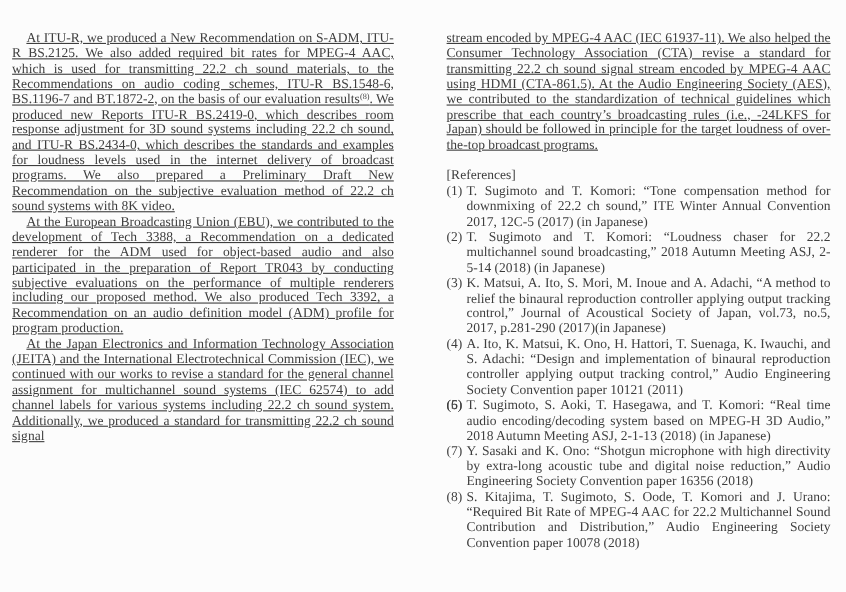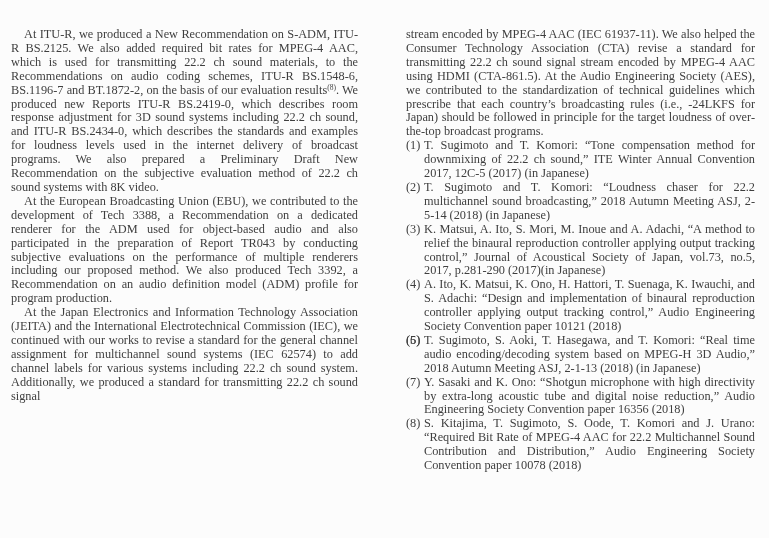--- a/index.html
+++ b/index.html
@@ -22,20 +22,21 @@
     color: #3e3e3e;
     overflow: hidden;
   }
   .col { flex: 0 0 auto; }
   .col-left  { width: 347px; }
   .col-right { width: 349px; }
   p.para {
     margin: 0;
     text-align: justify;
     text-justify: inter-word;
+    text-decoration: underline;
   }
   p.indent { text-indent: 13px; }
   sup.ref-sup {
     font-size: 7.5px;
     line-height: 0;
     vertical-align: 4px;
   }
   .ref-heading {
     margin: 14px 0 0 0;
     font-size: 12.3px;
@@ -66,26 +67,27 @@
 
   <div class="col col-left">
     <p class="para indent"><span>At ITU-R, we produced a New Recommendation on S-ADM, ITU-R BS.2125. We also added required bit rates for MPEG-4 AAC, which is used for transmitting 22.2 ch sound materials, to the Recommendations on audio coding schemes, ITU-R BS.1548-6, BS.1196-7 and BT.1872-2, on the basis of our evaluation results</span><sup class="ref-sup">(8)</sup><span>. We produced new Reports ITU-R BS.2419-0, which describes room response adjustment for 3D sound systems including 22.2 ch sound, and ITU-R BS.2434-0, which describes the standards and examples for loudness levels used in the internet delivery of broadcast programs. We also prepared a Preliminary Draft New Recommendation on the subjective evaluation method of 22.2 ch sound systems with 8K video.</span></p>
     <p class="para indent">At the European Broadcasting Union (EBU), we contributed to the development of Tech 3388, a Recommendation on a dedicated renderer for the ADM used for object-based audio and also participated in the preparation of Report TR043 by conducting subjective evaluations on the performance of multiple renderers including our proposed method. We also produced Tech 3392, a Recommendation on an audio definition model (ADM) profile for program production.</p>
     <p class="para indent">At the Japan Electronics and Information Technology Association (JEITA) and the International Electrotechnical Commission (IEC), we continued with our works to revise a standard for the general channel assignment for multichannel sound systems (IEC 62574) to add channel labels for various systems including 22.2 ch sound system. Additionally, we produced a standard for transmitting 22.2 ch sound signal</p>
   </div>
 
   <div class="col col-right">
     <p class="para">stream encoded by MPEG-4 AAC (IEC 61937-11). We also helped the Consumer Technology Association (CTA) revise a standard for transmitting 22.2 ch sound signal stream encoded by MPEG-4 AAC using HDMI (CTA-861.5). At the Audio Engineering Society (AES), we contributed to the standardization of technical guidelines which prescribe that each country’s broadcasting rules (i.e., -24LKFS for Japan) should be followed in principle for the target loudness of over-the-top broadcast programs.</p>
 
+    <h2 class="ref-heading">[References]</h2>
 
     <ol class="ref-list">
       <li class="ref-item"><span class="ref-marker">(1)</span><span class="ref-text">T. Sugimoto and T. Komori: “Tone compensation method for downmixing of 22.2 ch sound,” ITE Winter Annual Convention 2017, 12C-5 (2017) (in Japanese)</span></li>
       <li class="ref-item"><span class="ref-marker">(2)</span><span class="ref-text">T. Sugimoto and T. Komori: “Loudness chaser for 22.2 multichannel sound broadcasting,” 2018 Autumn Meeting ASJ, 2-5-14 (2018) (in Japanese)</span></li>
       <li class="ref-item"><span class="ref-marker">(3)</span><span class="ref-text">K. Matsui, A. Ito, S. Mori, M. Inoue and A. Adachi, “A method to relief the binaural reproduction controller applying output tracking control,” Journal of Acoustical Society of Japan, vol.73, no.5, 2017, p.281-290 (2017)(in Japanese)</span></li>
-      <li class="ref-item"><span class="ref-marker">(4)</span><span class="ref-text">A. Ito, K. Matsui, K. Ono, H. Hattori, T. Suenaga, K. Iwauchi, and S. Adachi: “Design and implementation of binaural reproduction controller applying output tracking control,” Audio Engineering Society Convention paper 10121 (2018)</span></li>
+      <li class="ref-item"><span class="ref-marker">(4)</span><span class="ref-text">A. Ito, K. Matsui, K. Ono, H. Hattori, T. Suenaga, K. Iwauchi, and S. Adachi: “Design and implementation of binaural reproduction controller applying output tracking control,” Audio Engineering Society Convention paper 10121 (2011)</span></li>
       <li class="ref-item"><span class="ref-marker">(5)</span></li>
       <li class="ref-item"><span class="ref-marker">(6)</span><span class="ref-text">T. Sugimoto, S. Aoki, T. Hasegawa, and T. Komori: “Real time audio encoding/decoding system based on MPEG-H 3D Audio,” 2018 Autumn Meeting ASJ, 2-1-13 (2018) (in Japanese)</span></li>
       <li class="ref-item"><span class="ref-marker">(7)</span><span class="ref-text">Y. Sasaki and K. Ono: “Shotgun microphone with high directivity by extra-long acoustic tube and digital noise reduction,” Audio Engineering Society Convention paper 16356 (2018)</span></li>
       <li class="ref-item"><span class="ref-marker">(8)</span><span class="ref-text">S. Kitajima, T. Sugimoto, S. Oode, T. Komori and J. Urano: “Required Bit Rate of MPEG-4 AAC for 22.2 Multichannel Sound Contribution and Distribution,” Audio Engineering Society Convention paper 10078 (2018)</span></li>
     </ol>
   </div>
 
 </div>
 
 </body></html>

